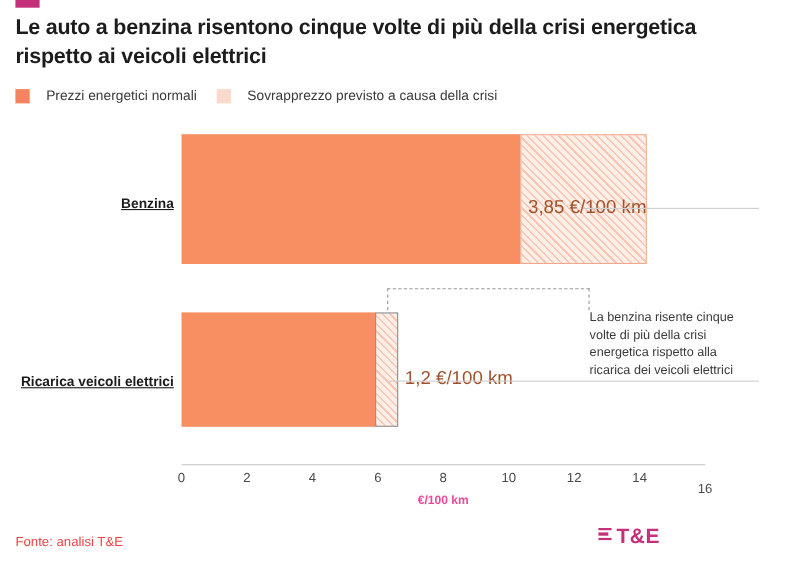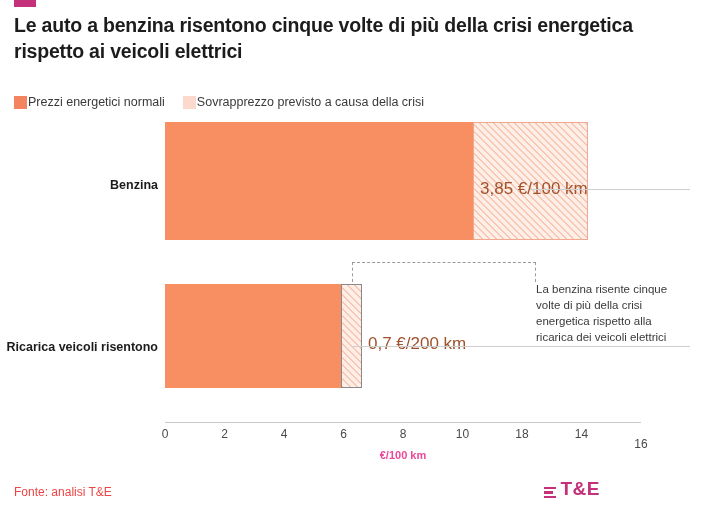--- a/index.html
+++ b/index.html
@@ -47,23 +47,22 @@
     top: 80px;
     display: flex;
     align-items: center;
     gap: 18px;
     font-size: 12.5px;
     color: #3a3a3a;
   }
   .legend-item {
     display: flex;
     align-items: center;
-    gap: 1px;
+    gap: 15px;
     white-space: nowrap;
-    margin-top: 15px;
   }
   .legend-swatch {
     width: 13px;
     height: 13px;
     display: inline-block;
   }
   .sw-normal { background: #f4845f; }
   .sw-extra {
     background: #fbd9cc;
   }
@@ -109,20 +108,21 @@
     white-space: nowrap;
   }
   .cat-label {
     position: absolute;
     right: 0;
     font-size: 12.5px;
     font-weight: bold;
     color: #1c1c1c;
     text-align: right;
     white-space: nowrap;
+    text-decoration: underline;
   }
   .cat-labels {
     position: absolute;
     left: 0px;
     top: 122px;
     width: 158px;
     height: 300px;
   }
 
   
@@ -202,21 +202,21 @@
     left: 14px;
     top: 485px;
     font-size: 12px;
     color: #ef4444;
   }
   .logo {
     position: absolute;
     right: 16px;
     top: 478px;
     display: flex;
-    align-items: flex-end;
+    align-items: flex-start;
     gap: 5px;
     color: #c4317a;
     font-weight: bold;
     font-size: 19px;
     letter-spacing: 0.5px;
   }
   .logo-bars {
     display: inline-flex;
     flex-direction: column;
     justify-content: center;
@@ -246,54 +246,54 @@
       <span>Prezzi energetici normali</span>
     </div>
     <div class="legend-item">
       <span class="legend-swatch sw-extra"></span>
       <span>Sovrapprezzo previsto a causa della crisi</span>
     </div>
   </div>
 
   <div class="cat-labels">
     <div class="cat-label" style="top: 56px;">Benzina</div>
-    <div class="cat-label" style="top: 218px;">Ricarica veicoli risentono</div>
+    <div class="cat-label" style="top: 218px;">Ricarica veicoli elettrici</div>
   </div>
 
   <div class="plot">
 
     <div class="bar-row" style="top: 0px; height: 118px;">
       <div class="bar-seg seg-normal" style="left: 0px; width: 308px;"></div>
       <div class="bar-seg seg-extra" style="left: 308px; width: 115px;"></div>
       <div class="bar-value" style="left: 315px; top: 57px;">3,85 €/100 km</div>
     </div>
 
     <div class="bar-row" style="top: 162px; height: 104px;">
       <div class="bar-seg seg-normal" style="left: 0px; width: 176px;"></div>
       <div class="bar-seg seg-extra outlined" style="left: 176px; width: 21px;"></div>
-      <div class="bar-value" style="left: 203px; top: 50px;">0,7 €/200 km</div>
+      <div class="bar-value" style="left: 203px; top: 50px;">1,2 €/100 km</div>
     </div>
 
   </div>
 
   <div class="anno-line-h-top"></div>
   <div class="anno-line-h-bottom"></div>
   <div class="anno-connector"></div>
 
   <div class="annotation">La benzina risente cinque volte di più della crisi energetica rispetto alla ricarica dei veicoli elettrici</div>
 
   <div class="axis">
     <div class="axis-line"></div>
     <div class="tick-label" style="left: 0px;">0</div>
     <div class="tick-label" style="left: 59.5px;">2</div>
     <div class="tick-label" style="left: 119px;">4</div>
     <div class="tick-label" style="left: 178.5px;">6</div>
     <div class="tick-label" style="left: 238px;">8</div>
     <div class="tick-label" style="left: 297.5px;">10</div>
-    <div class="tick-label" style="left: 357px;">18</div>
+    <div class="tick-label" style="left: 357px;">12</div>
     <div class="tick-label" style="left: 416.5px;">14</div>
     <div class="tick-label" style="left: 476px; margin-top: 10px;">16</div>
   </div>
   <div class="axis-title">€/100 km</div>
 
   <div class="source">Fonte: analisi T&amp;E</div>
   <div class="logo">
     <span class="logo-bars">
         <i></i>
         <i></i>

